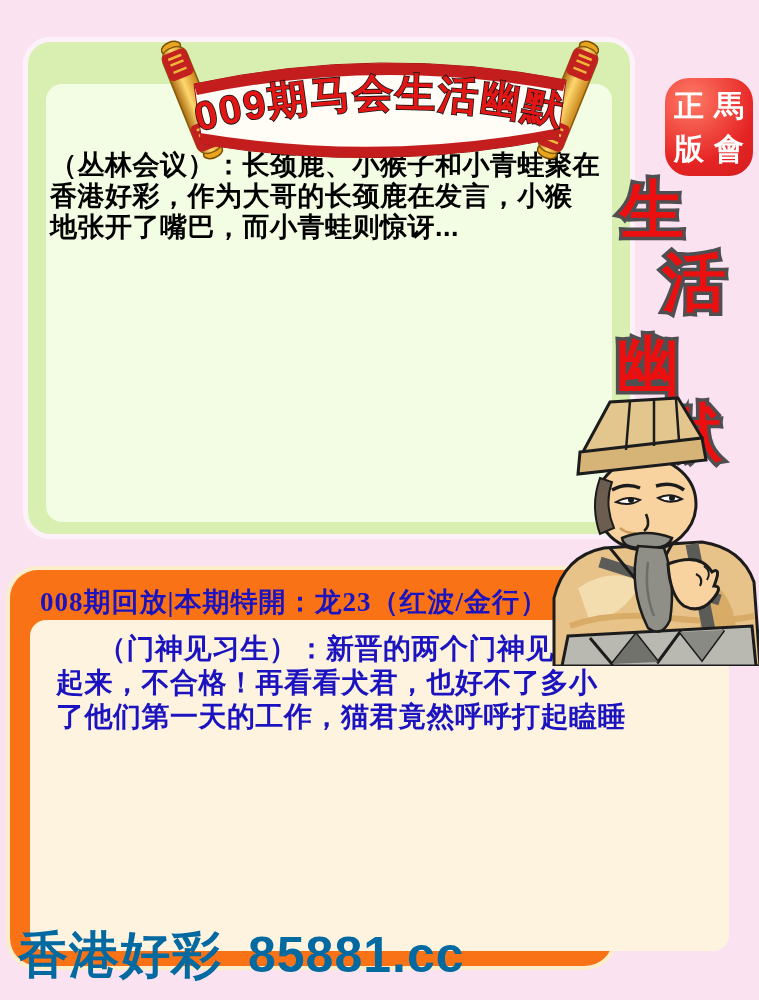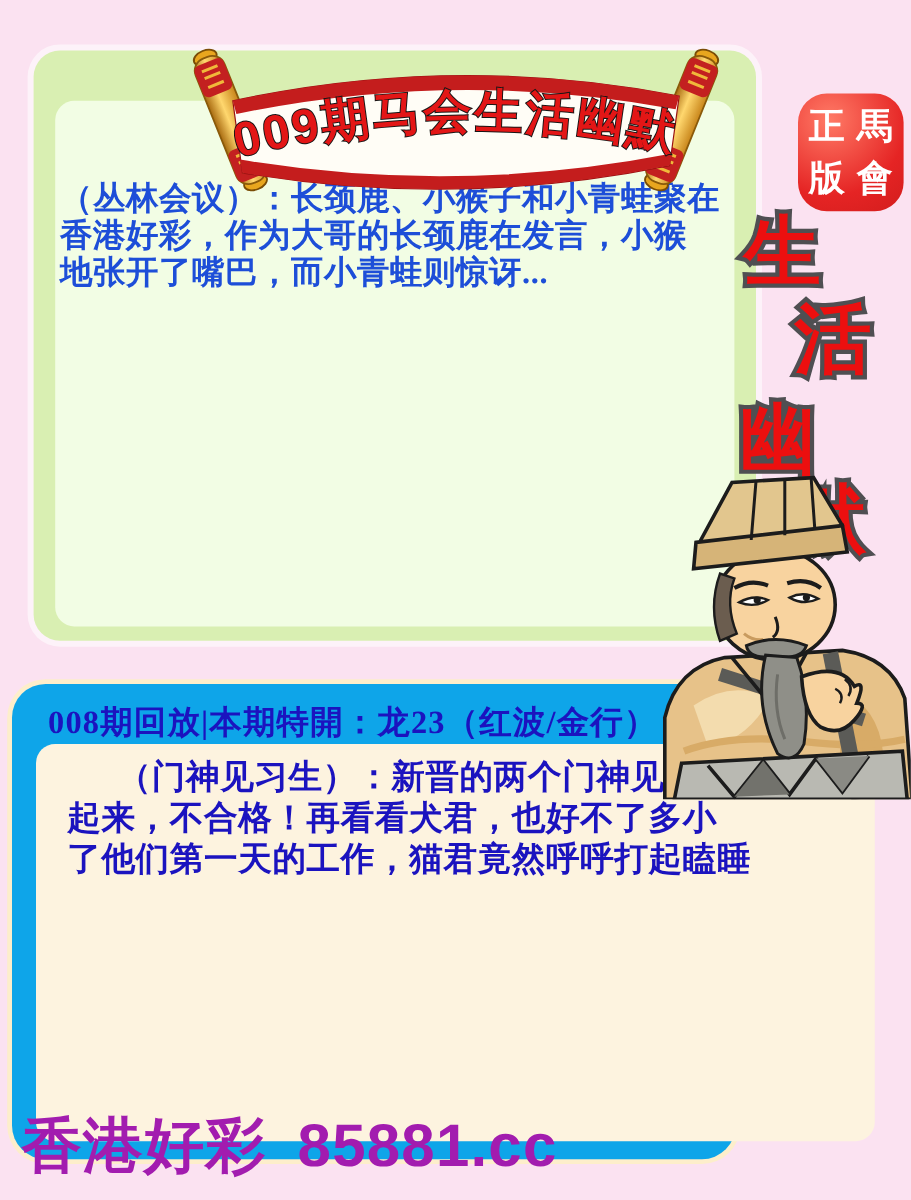--- a/index.html
+++ b/index.html
@@ -14,22 +14,22 @@
     background:#d9efb2;border-radius:22px;
     box-shadow:0 0 0 5px rgba(255,255,255,.55);
     z-index:1;
   }
   .humor-inner{
     position:absolute;left:18px;top:42px;width:566px;height:438px;
     background:#f2fde4;border-radius:16px;
   }
   .story-text{
     position:absolute;left:22px;top:108px;width:575px;
-    color:#1d4ed8;font-weight:bold;font-size:27px;line-height:31px;
-    font-family:Liberation Serif, serif;letter-spacing:.5px;
+    color:#000000;font-weight:bold;font-size:27px;line-height:31px;
+    font-family:Liberation Sans, sans-serif;letter-spacing:.5px;
     white-space:nowrap;
   }
   
   .scroll-banner{
     position:absolute;left:146px;top:38px;width:468px;height:124px;z-index:4;
   }
   
   .seal{
     position:absolute;left:665px;top:78px;width:88px;height:98px;
     border-radius:24px;
@@ -50,21 +50,21 @@
   }
   .sc0{left:620px;top:178px;}
   .sc1{left:662px;top:250px;}
   .sc2{left:616px;top:334px;}
   .sc3{left:658px;top:400px;}
   
   .mascot{position:absolute;left:550px;top:386px;width:210px;height:280px;z-index:5;}
   
   .replay-panel{
     position:absolute;left:10px;top:570px;width:603px;height:396px;
-    background:#0ea5e9;border-radius:28px;
+    background:#f97316;border-radius:28px;
     box-shadow:0 0 0 4px #fdeecb;
     z-index:2;
   }
   .replay-header{
     position:absolute;left:30px;top:14px;width:680px;
     color:#1b13bf;font-weight:bold;font-size:27px;
     font-family:"Liberation Serif",serif;letter-spacing:1px;white-space:nowrap;
   }
   .replay-inner{
     position:absolute;left:20px;top:50px;width:699px;height:331px;
@@ -72,21 +72,21 @@
   }
   .replay-text{
     position:absolute;left:26px;top:12px;width:640px;
     color:#1b13bf;font-weight:bold;font-size:28px;line-height:34px;
     font-family:"Liberation Serif",serif;letter-spacing:.5px;white-space:nowrap;
   }
   .replay-text .indent{padding-left:42px;}
   
   .footer{
     position:absolute;left:18px;top:922px;z-index:6;white-space:nowrap;
-    color:#a21caf;font-weight:800;font-size:50px;letter-spacing:1px;
+    color:#0369a1;font-weight:800;font-size:50px;letter-spacing:1px;
     font-family:"Liberation Sans",sans-serif;
   }
   .footer .domain{margin-left:26px;}
 </style>
 </head>
 <body>
 
 <div class="humor-panel">
   <div class="humor-inner"></div>
   <div class="story-text">

